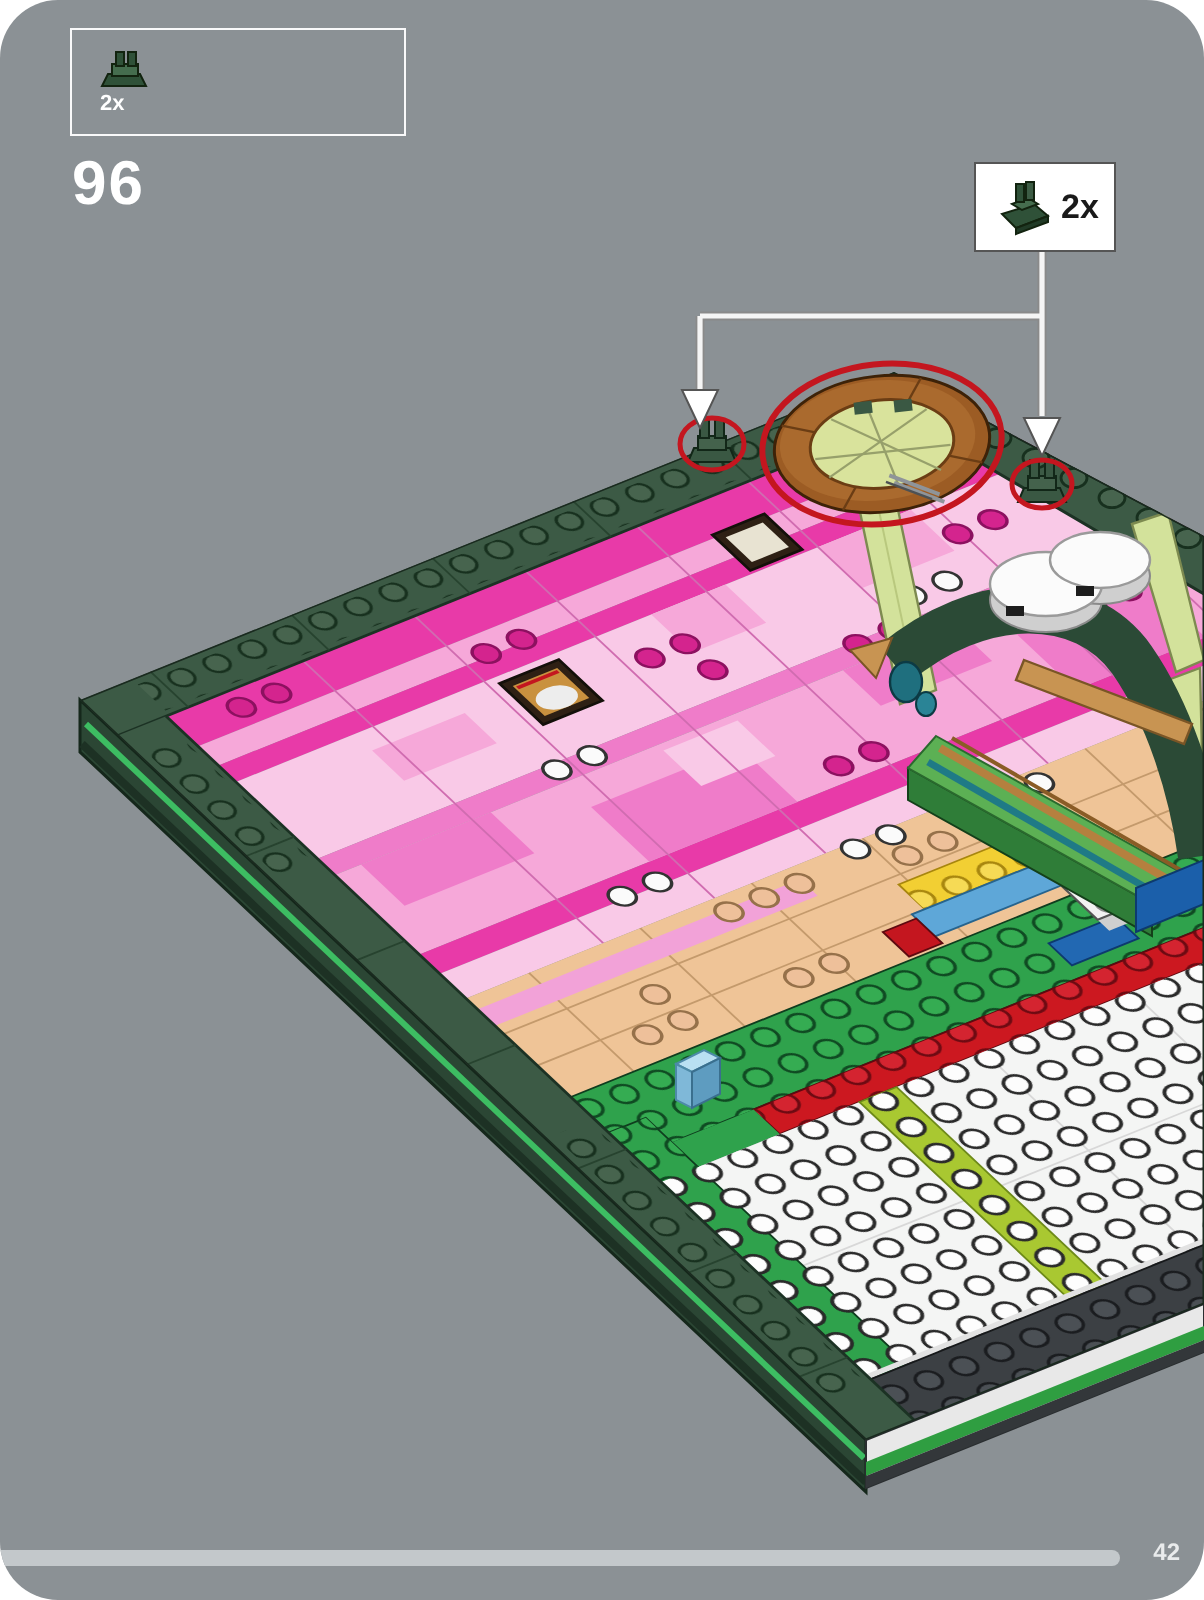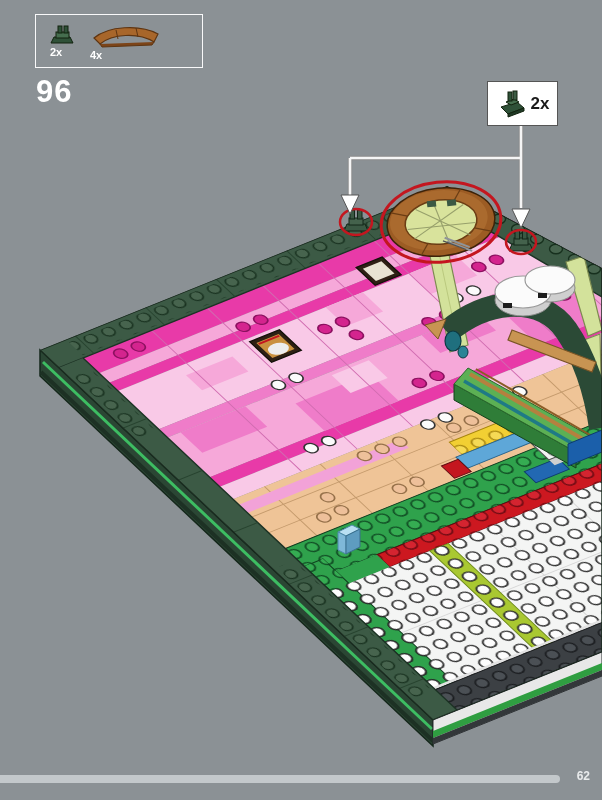--- a/index.html
+++ b/index.html
@@ -1,19 +1,20 @@
 <!DOCTYPE html>
 <html><head>
 <meta charset="utf-8">
 <style>
   html,body{margin:0;padding:0;}
   .page{
     position:relative;width:602px;height:800px;overflow:hidden;
     background:#8b9195;
     font-family:"Liberation Sans", sans-serif;
+    border-radius:29px;
   }
   .scene-svg{position:absolute;left:0;top:0;z-index:1;}
   .parts-box{
     position:absolute;left:35px;top:14px;width:168px;height:54px;
     border:1.5px solid rgba(255,255,255,.95);
     display:flex;align-items:center;gap:14px;padding:0 0 0 14px;box-sizing:border-box;z-index:3;
   }
   .part-item{display:flex;flex-direction:column;align-items:flex-start;}
   .part-item .count{color:#fff;font-size:11px;font-weight:bold;margin-top:1px;}
   .step-number{
@@ -363,42 +364,33 @@
   <div class="parts-box">
     <div class="part-item">
       <svg width="26" height="20" viewBox="0 0 26 20">
         <polygon points="4,12 20,12 23,18 1,18" fill="#2f5138" stroke="#12230f" stroke-width="1"></polygon>
         <rect x="6" y="7" width="13" height="6" fill="#456d4e" stroke="#12230f" stroke-width="1"></rect>
         <rect x="8" y="1" width="4" height="7" fill="#2f5138" stroke="#12230f" stroke-width="1"></rect>
         <rect x="14" y="1" width="4" height="7" fill="#2f5138" stroke="#12230f" stroke-width="1"></rect>
       </svg>
       <span class="count">2x</span>
     </div>
-    <div class="part-item">
-      <svg width="72" height="26" viewBox="0 0 72 26">
-        <path d="M4,16 C18,4 50,2 68,12 L64,20 C48,10 22,12 10,22 Z" fill="#a8662a" stroke="#5e3512" stroke-width="1.2"></path>
-        <path d="M10,22 L12,25 L62,23 L64,20" fill="#7c4418" stroke="#5e3512" stroke-width="1"></path>
-        <line x1="26" y1="8" x2="28" y2="17" stroke="#5e3512" stroke-width="1"></line>
-        <line x1="46" y1="6" x2="48" y2="15" stroke="#5e3512" stroke-width="1"></line>
-      </svg>
-      <span class="count">4x</span>
-    </div>
   </div>
 
   <div class="step-number">96</div>
 
   <div class="callout-box">
     <svg width="30" height="30" viewBox="0 0 30 30">
       <polygon points="5,18 21,13 28,19 12,25" fill="#2f5138" stroke="#12230f" stroke-width="1"></polygon>
       <polygon points="12,25 12,28 28,22 28,19" fill="#203a26" stroke="#12230f" stroke-width="1"></polygon>
       <polygon points="10,13 18,10 23,13 15,16" fill="#456d4e" stroke="#12230f" stroke-width="1"></polygon>
       <rect x="12" y="3" width="4" height="9" fill="#2f5138" stroke="#12230f" stroke-width="1"></rect>
       <rect x="17" y="2" width="4" height="9" fill="#3c5c44" stroke="#12230f" stroke-width="1"></rect>
     </svg>
     <span class="count">2x</span>
   </div>
 
   <div class="progress-track">
     <div class="progress-fill" style="width:560px"></div>
   </div>
-  <div class="page-number">62</div>
+  <div class="page-number">42</div>
 
 </div>
 
 </body></html>

